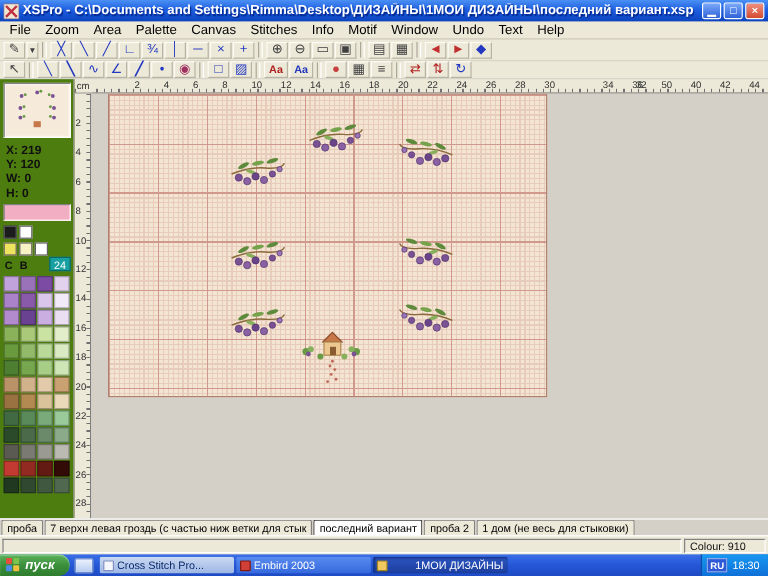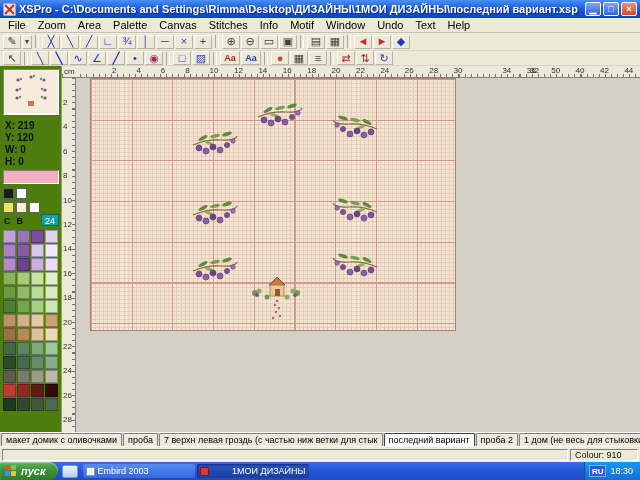--- a/index.html
+++ b/index.html
@@ -464,21 +464,20 @@
   <circle cx="30" cy="33" r="1.2" fill="#C06858"></circle>
   <circle cx="27" cy="37" r="1.2" fill="#C06858"></circle>
   <circle cx="31" cy="41" r="1.2" fill="#C06858"></circle>
   <circle cx="24" cy="43" r="1.2" fill="#C06858"></circle>
 </svg>
 </div>
       </div>
   </div>
 
   <div class="tabbar">
-      <span class="dtab">макет домик с оливочками</span>
       <span class="dtab">проба</span>
       <span class="dtab">7 верхн левая гроздь (с частью ниж ветки для стык</span>
       <span class="dtab active">последний вариант</span>
       <span class="dtab">проба 2</span>
       <span class="dtab">1 дом (не весь для стыковки)</span>
     </div>
 
   <div class="statusbar">
     <div class="status-main"></div>
     <div class="status-colour">Colour: 910</div>
@@ -489,20 +488,24 @@
       <span class="startflag">
         <span class="fl-r"></span>
           <span class="fl-g"></span>
           <span class="fl-b"></span>
           <span class="fl-y"></span>
       </span>
       <span>пуск</span>
     </div>
     <div class="quick"></div>
     <div class="taskbtns">
+        <span class="taskbtn light">
+          <span class="taskicon"></span>
+          <span class="tasklabel">Cross Stitch Pro...</span>
+        </span>
         <span class="taskbtn normal">
           <span class="taskicon"></span>
           <span class="tasklabel">Embird 2003</span>
         </span>
         <span class="taskbtn active">
           <span class="taskicon"></span>
           <span class="tasklabel">1МОИ ДИЗАЙНЫ</span>
         </span>
       </div>
     <div class="tray">

